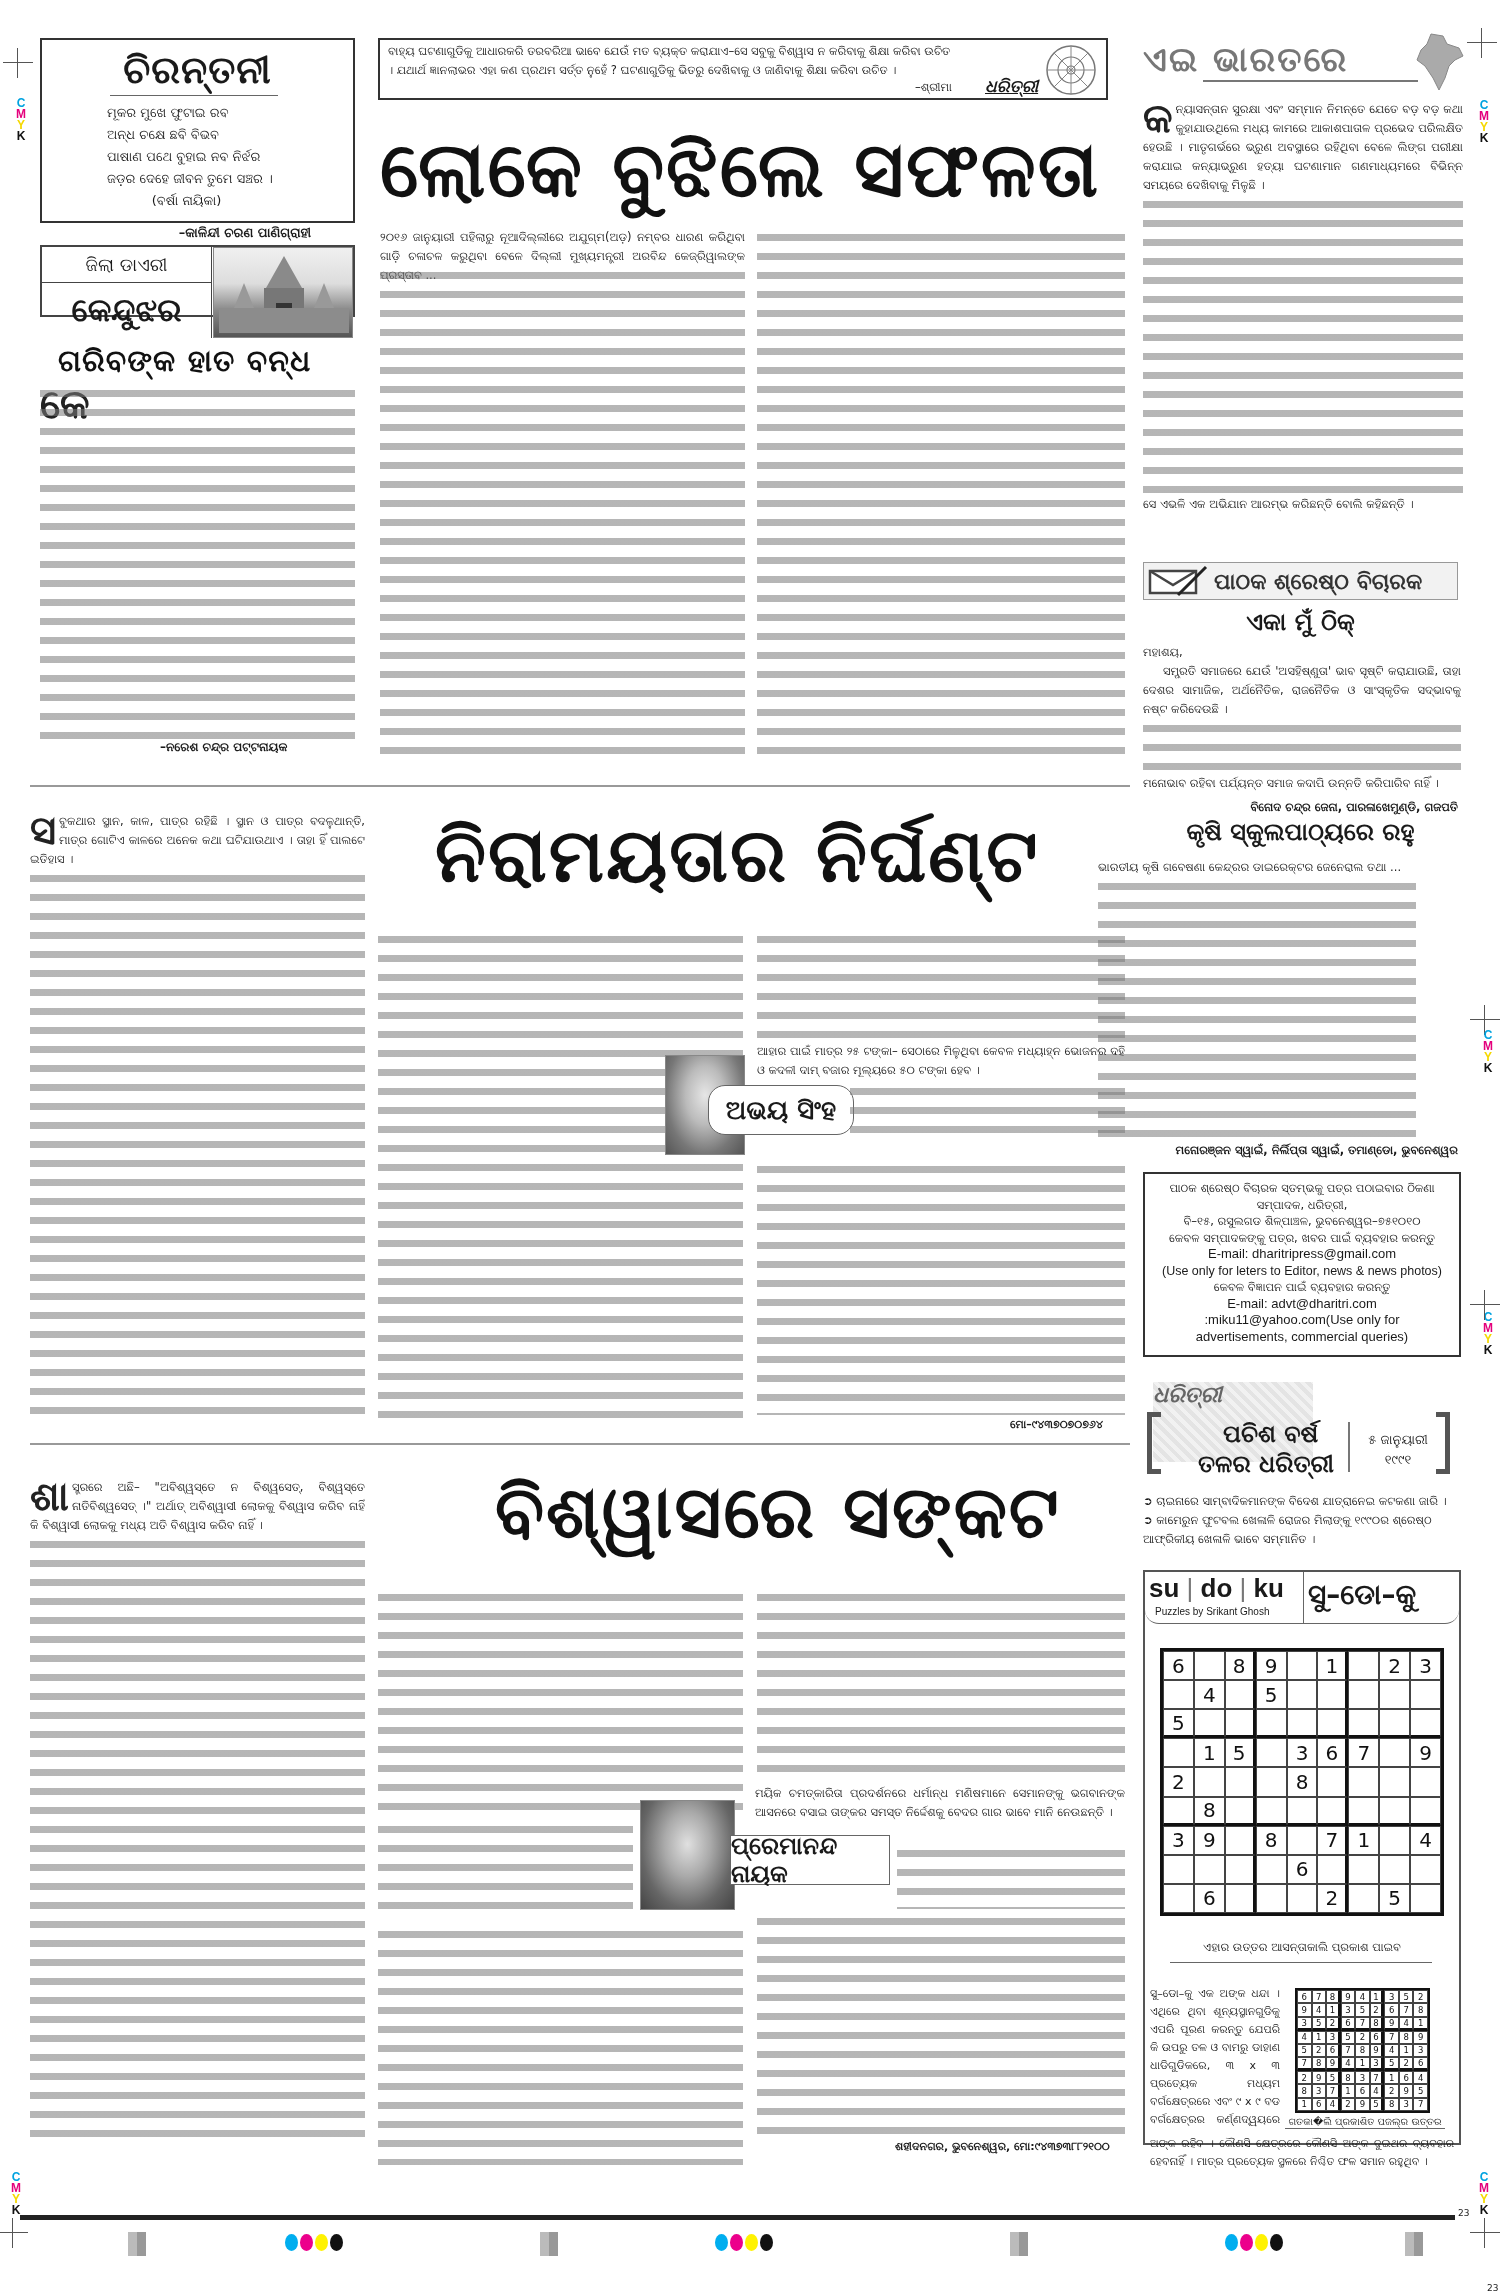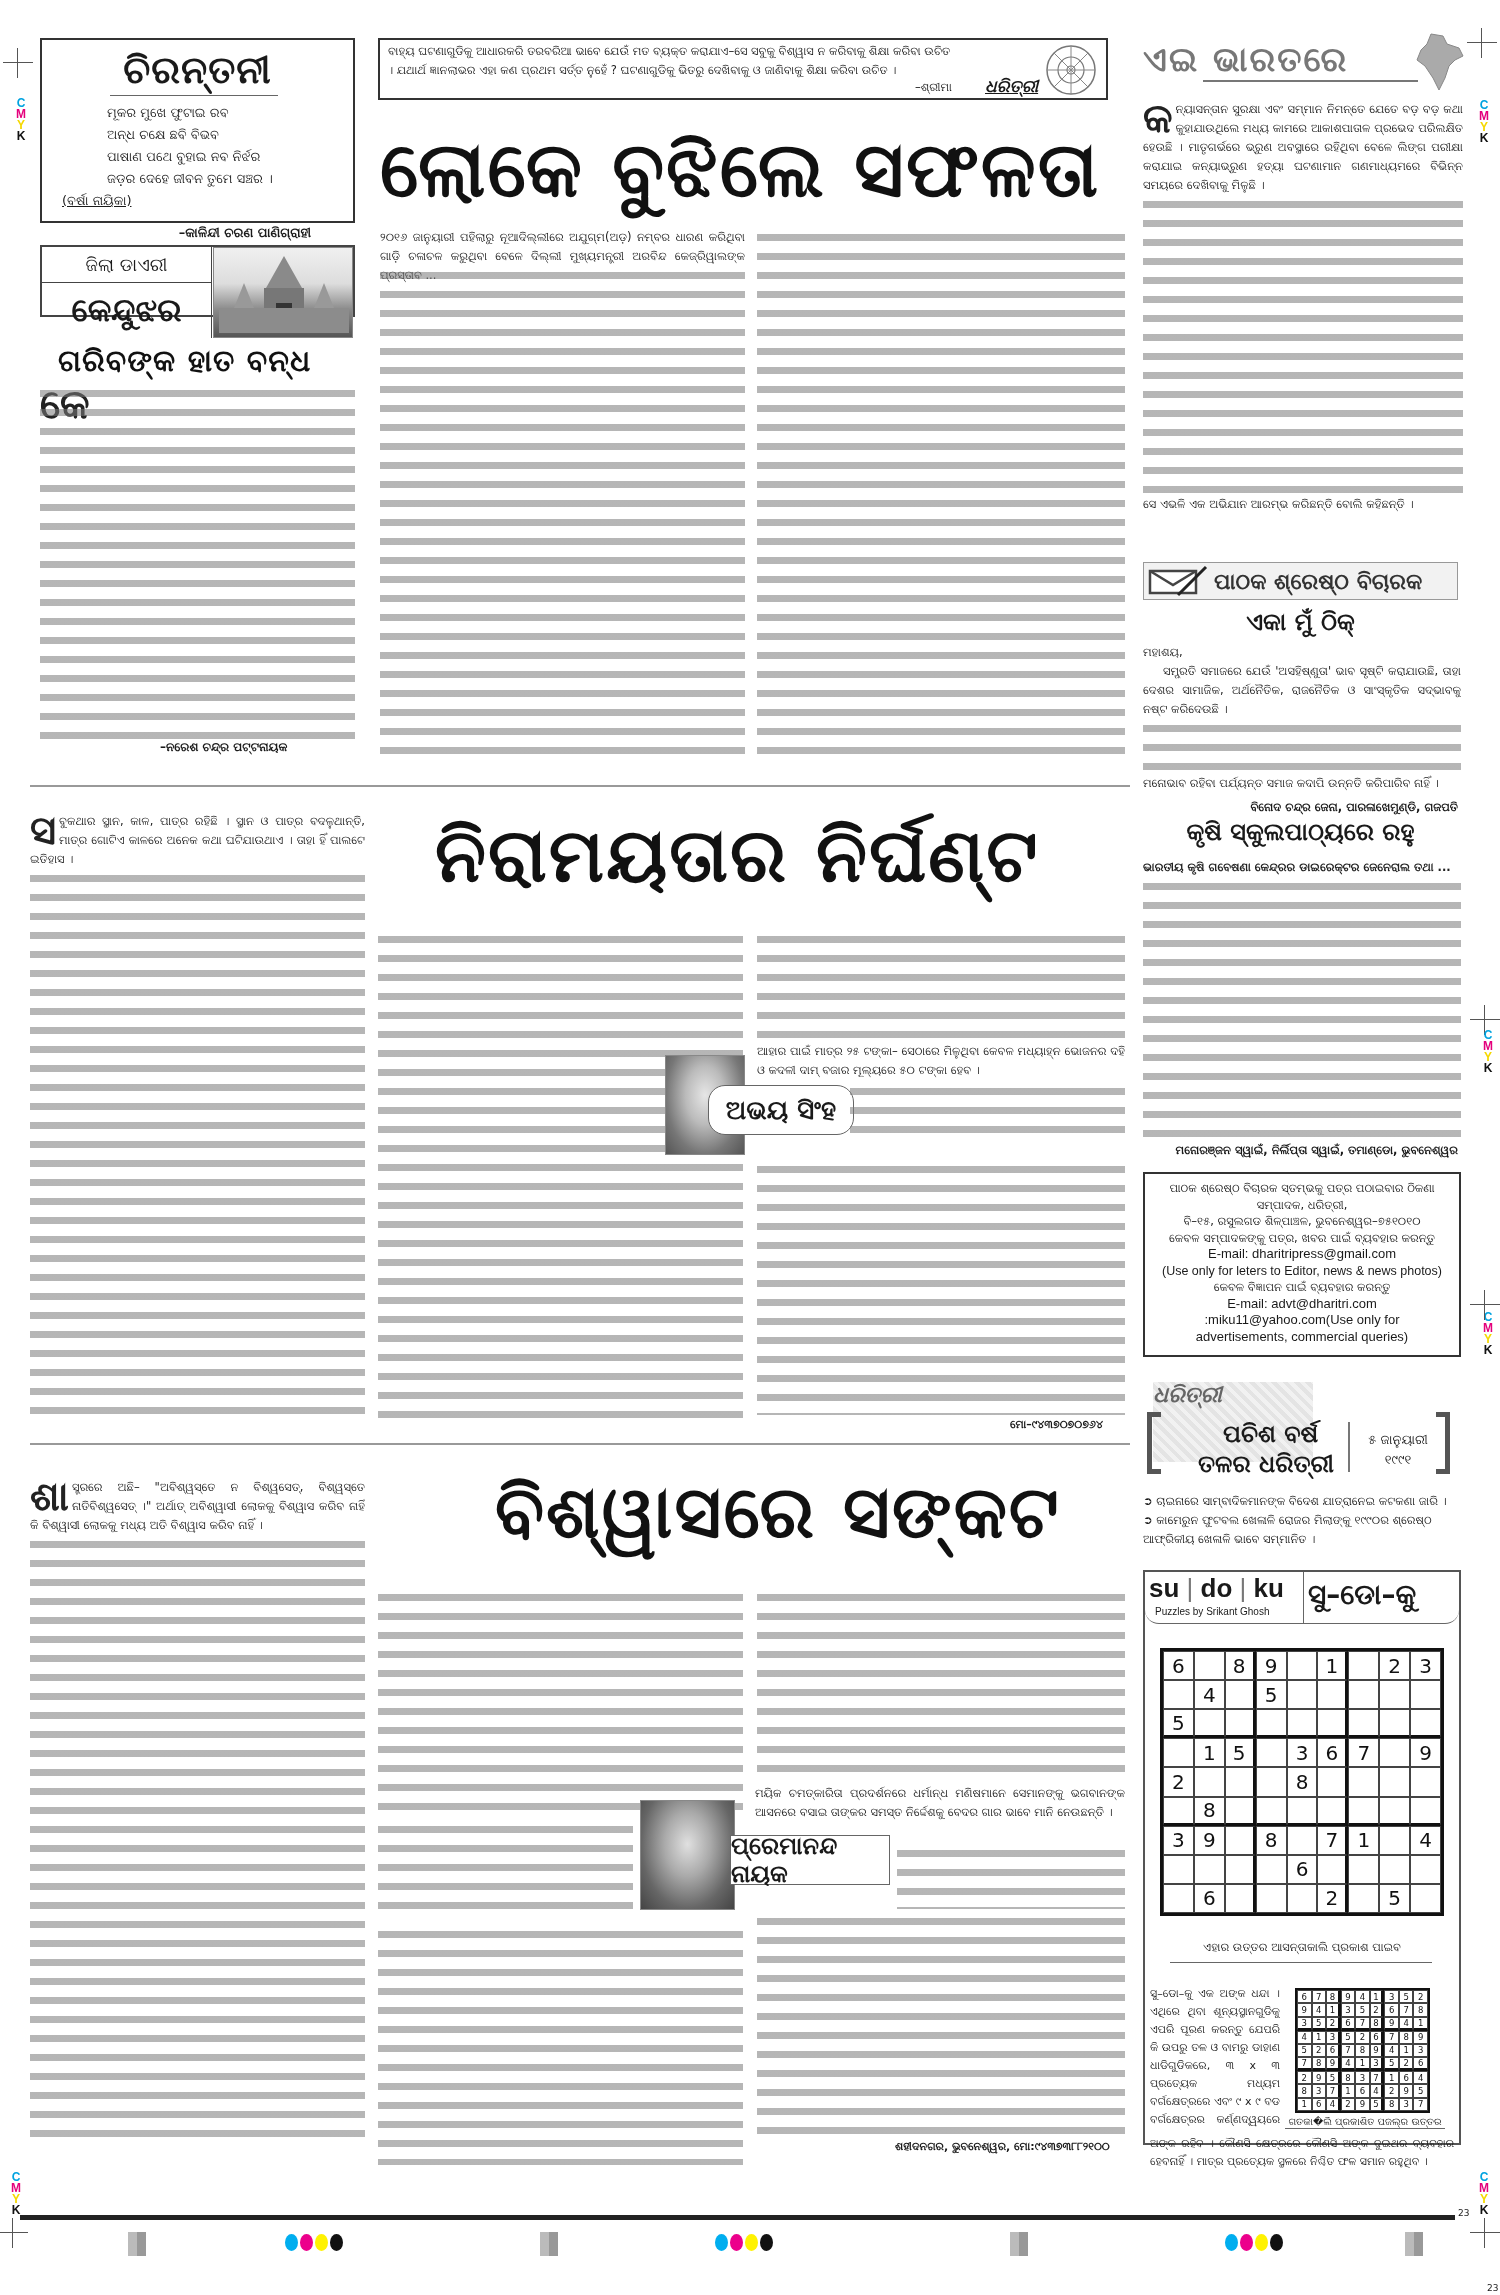--- a/index.html
+++ b/index.html
@@ -93,21 +93,21 @@
 
 <div class="abs box" style="left:40px; top:38px; width:315px; height:185px; padding:8px 20px;">
   <div class="chir-title">ଚିରନ୍ତନୀ</div>
   <div style="height:1px; background:#666; margin:2px 55px 6px 48px;"></div>
   <div style="padding-left:45px;">
     <div class="chir-line">ମୂକର ମୁଖେ ଫୁଟାଇ ରବ</div>
     <div class="chir-line">ଅନ୍ଧ ଚକ୍ଷେ ଛବି ବିଭବ</div>
     <div class="chir-line">ପାଷାଣ ପଥେ ବୁହାଇ ନବ ନିର୍ଝର</div>
     <div class="chir-line">ଜଡ଼ର ଦେହେ ଜୀବନ ତୁମେ ସଞ୍ଚର ।</div>
   </div>
-  <div class="chir-line" style="text-align:left; padding-right:22px;text-decoration:underline;">(ବର୍ଷା ନାୟିକା)</div>
+  <div class="chir-line" style="text-align:center; padding-right:22px;">(ବର୍ଷା ନାୟିକା)</div>
   <div class="chir-line" style="text-align:right; padding-right:22px; font-weight:bold;margin-top:10px;">–କାଳିନ୍ଦୀ ଚରଣ ପାଣିଗ୍ରାହୀ</div>
 </div>
 
 <div class="abs box" style="left:378px; top:38px; width:730px; height:62px; padding:4px 10px;">
   <div class="quote-text" style="position:absolute; left:8px; top:2px; width:570px; font-size:11.5px; line-height:19px;">ବାହ୍ୟ ଘଟଣାଗୁଡିକୁ ଆଧାରକରି ତରବରିଆ ଭାବେ ଯେଉଁ ମତ ବ୍ୟକ୍ତ କରାଯାଏ–ସେ ସବୁକୁ ବିଶ୍ୱାସ ନ କରିବାକୁ ଶିକ୍ଷା କରିବା ଉଚିତ । ଯଥାର୍ଥ ଜ୍ଞାନଲାଭର ଏହା କଣ ପ୍ରଥମ ସର୍ତ୍ତ ନୁହେଁ ? ଘଟଣାଗୁଡିକୁ ଭିତରୁ ଦେଖିବାକୁ ଓ ଜାଣିବାକୁ ଶିକ୍ଷା କରିବା ଉଚିତ ।</div>
   <div style="position:absolute; left:535px; top:40px; font-size:11.5px;">–ଶ୍ରୀମା</div>
   <div style="position:absolute; left:605px; top:36px; font-size:17px; font-weight:bold; font-style:italic; text-decoration:underline;">ଧରିତ୍ରୀ</div>
   <svg style="position:absolute; left:665px; top:4px;" width="52" height="52" viewBox="0 0 52 52">
     <circle cx="26" cy="26" r="24" fill="none" stroke="#777" stroke-width="1.5"></circle>
     <circle cx="26" cy="26" r="13" fill="none" stroke="#777" stroke-width="1.2"></circle>
@@ -176,21 +176,21 @@
 </div>
 <div style="position:absolute; left:1143px; top:608px; width:315px; text-align:center; font-size:24px; font-weight:bold;">ଏକା ମୁଁ ଠିକ୍</div>
 <div class="col txt" style="left:1143px; top:643px; width:318px; height:150px;">
   <span style="display:block;">ମହାଶୟ,</span>
   <span style="display:block; text-indent:20px;">ସମ୍ପ୍ରତି ସମାଜରେ ଯେଉଁ 'ଅସହିଷ୍ଣୁତା' ଭାବ ସୃଷ୍ଟି କରାଯାଉଛି, ତାହା ଦେଶର ସାମାଜିକ, ଅର୍ଥନୈତିକ, ରାଜନୈତିକ ଓ ସାଂସ୍କୃତିକ ସଦ୍ଭାବକୁ ନଷ୍ଟ କରିଦେଉଛି ।</span>
   <span class="filler" style="height:55px;"></span>
   <span style="display:block;">ମନୋଭାବ ରହିବା ପର୍ଯ୍ୟନ୍ତ ସମାଜ କଦାପି ଉନ୍ନତି କରିପାରିବ ନାହିଁ ।</span>
 </div>
 <div style="position:absolute; left:1143px; top:800px; width:315px; text-align:right; font-size:11.5px; font-weight:bold;">ବିନୋଦ ଚନ୍ଦ୍ର ଜେନା, ପାରଳାଖେମୁଣ୍ଡି, ଗଜପତି</div>
 <div style="position:absolute; left:1143px; top:818px; width:315px; text-align:center; font-size:24px; font-weight:bold;">କୃଷି ସ୍କୁଲପାଠ୍ୟରେ ରହୁ</div>
-<div class="col txt" style="left:1143px; top:858px; width:318px; height:285px;font-weight:bold;">
+<div class="col txt" style="left:1098px; top:858px; width:318px; height:285px;">
   <span style="display:block;">ଭାରତୀୟ କୃଷି ଗବେଷଣା କେନ୍ଦ୍ରର ଡାଇରେକ୍ଟର ଜେନେରାଲ ତଥା ...</span>
   <span class="filler"></span>
 </div>
 <div style="position:absolute; left:1143px; top:1143px; width:315px; text-align:right; font-size:11.5px; font-weight:bold;">ମନୋରଞ୍ଜନ ସ୍ୱାଇଁ, ନିର୍ଲିପ୍ତା ସ୍ୱାଇଁ, ତମାଣ୍ଡୋ, ଭୁବନେଶ୍ୱର</div>
 
 <div class="abs box" style="left:1143px; top:1172px; width:318px; height:185px; padding:6px 4px; text-align:center; font-size:11.5px; line-height:16.5px;">
   <div>ପାଠକ ଶ୍ରେଷ୍ଠ ବିଚାରକ ସ୍ତମ୍ଭକୁ ପତ୍ର ପଠାଇବାର ଠିକଣା</div>
   <div>ସମ୍ପାଦକ, ଧରିତ୍ରୀ,</div>
   <div>ବି–୧୫, ରସୁଲଗଡ ଶିଳ୍ପାଞ୍ଚଳ, ଭୁବନେଶ୍ୱର–୭୫୧୦୧୦</div>
   <div>କେବଳ ସମ୍ପାଦକଙ୍କୁ ପତ୍ର, ଖବର ପାଇଁ ବ୍ୟବହାର କରନ୍ତୁ</div>

